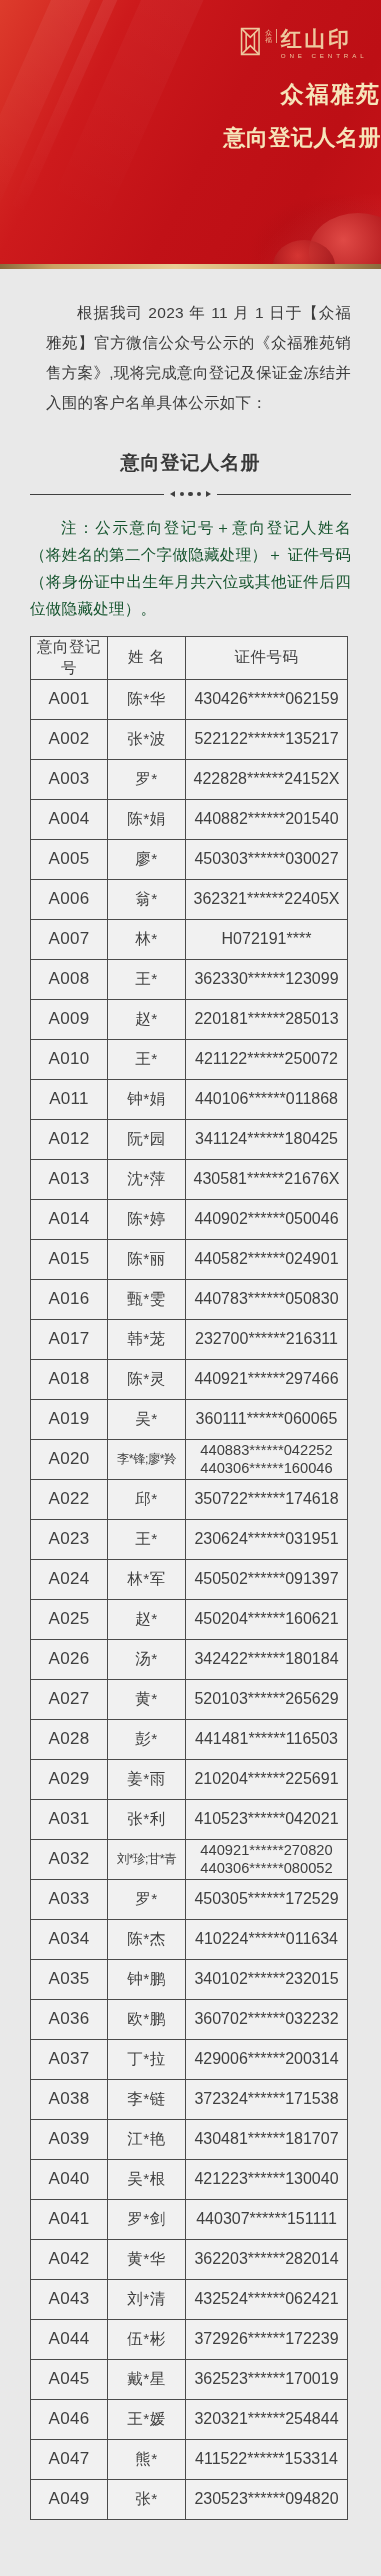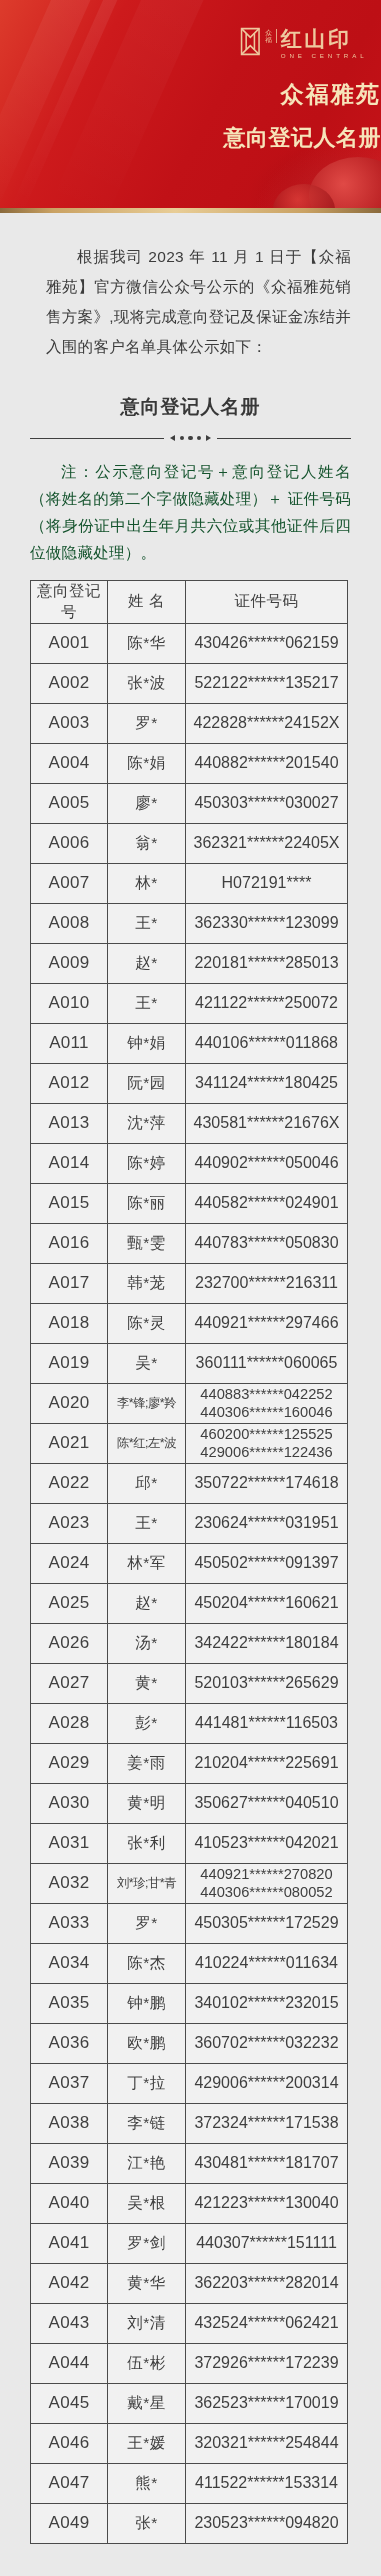--- a/index.html
+++ b/index.html
@@ -6,21 +6,21 @@
   body{
     width:381px;height:3622px;overflow:hidden;
     background:#e9e9e9;
     font-family:"Liberation Sans","DejaVu Sans",sans-serif;
     color:#3c3c3c;
   }
   .page{width:381px;height:3622px;position:relative;overflow:hidden;}
 
   
   .hero{
-    position:relative;height:208px;overflow:hidden;
+    position:relative;height:264px;overflow:hidden;
     background:
       radial-gradient(216px 155px at 100% 108%, rgba(255,90,90,.38), rgba(255,90,90,0) 60%),
       radial-gradient(134px 93px at 88% 96%, rgba(150,10,16,.45), rgba(150,10,16,0) 65%),
       linear-gradient(118deg,#dd3c2c 0%,#cd1a1c 26%,#c11117 55%,#bd0f15 78%,#c51318 100%);
   }
   .streak{position:absolute;background:linear-gradient(rgba(255,255,255,.16),rgba(255,255,255,0));
     width:36px;height:289px;top:-62px;transform:rotate(24deg);pointer-events:none;}
   .streak.s1{left:15.5px;opacity:.5;}
   .streak.s2{left:67px;width:13.4px;opacity:.55;}
   .streak.s3{left:107px;width:57px;opacity:.28;}
@@ -245,28 +245,20 @@
           </tr>
           <tr>
             <td class="reg">A020</td>
             <td class="name dual">李*锋;廖*羚</td>
             <td class="idcell">
               <div class="idline">440883******042252</div>
               <div class="idline">440306******160046</div>
             </td>
           </tr>
           <tr>
-            <td class="reg">A021</td>
-            <td class="name dual">陈*红;左*波</td>
-            <td class="idcell">
-              <div class="idline">460200******125525</div>
-              <div class="idline">429006******122436</div>
-            </td>
-          </tr>
-          <tr>
             <td class="reg">A022</td>
             <td class="name">邱*</td>
             <td class="idcell">350722******174618</td>
           </tr>
           <tr>
             <td class="reg">A023</td>
             <td class="name">王*</td>
             <td class="idcell">230624******031951</td>
           </tr>
           <tr>
@@ -291,25 +283,20 @@
           </tr>
           <tr>
             <td class="reg">A028</td>
             <td class="name">彭*</td>
             <td class="idcell">441481******116503</td>
           </tr>
           <tr>
             <td class="reg">A029</td>
             <td class="name">姜*雨</td>
             <td class="idcell">210204******225691</td>
-          </tr>
-          <tr>
-            <td class="reg">A030</td>
-            <td class="name">黄*明</td>
-            <td class="idcell">350627******040510</td>
           </tr>
           <tr>
             <td class="reg">A031</td>
             <td class="name">张*利</td>
             <td class="idcell">410523******042021</td>
           </tr>
           <tr>
             <td class="reg">A032</td>
             <td class="name dual">刘*珍;甘*青</td>
             <td class="idcell">

